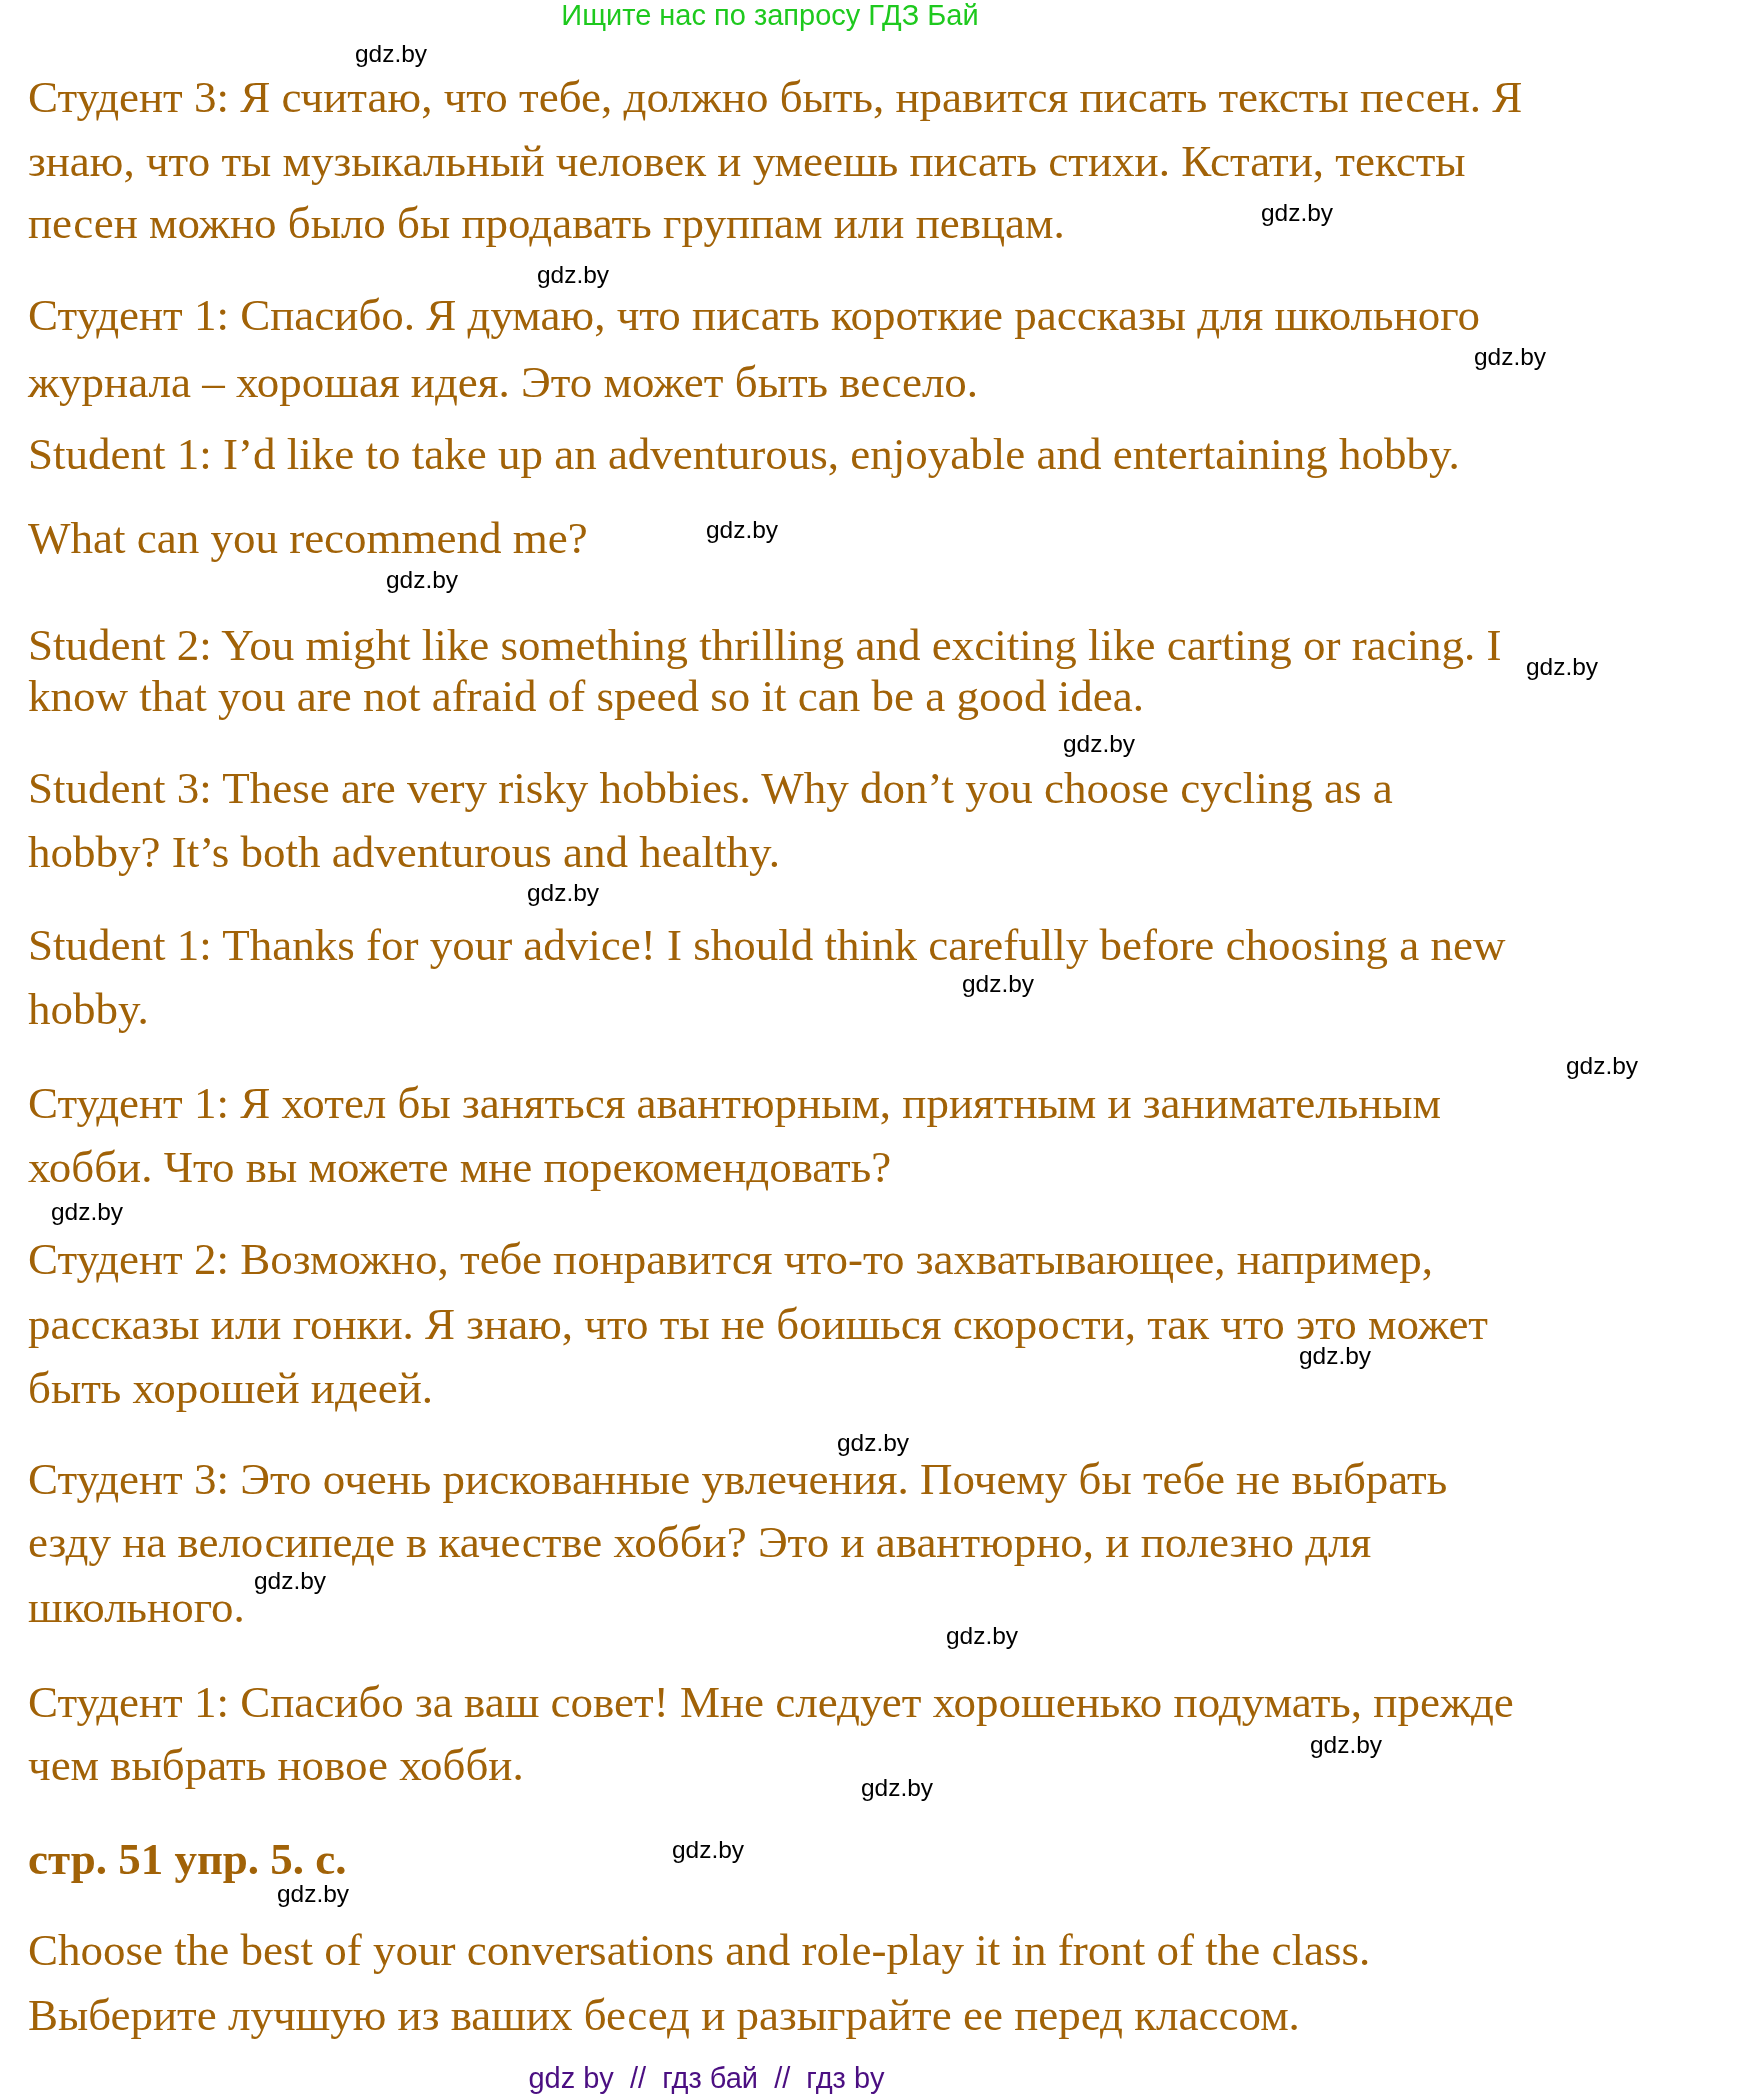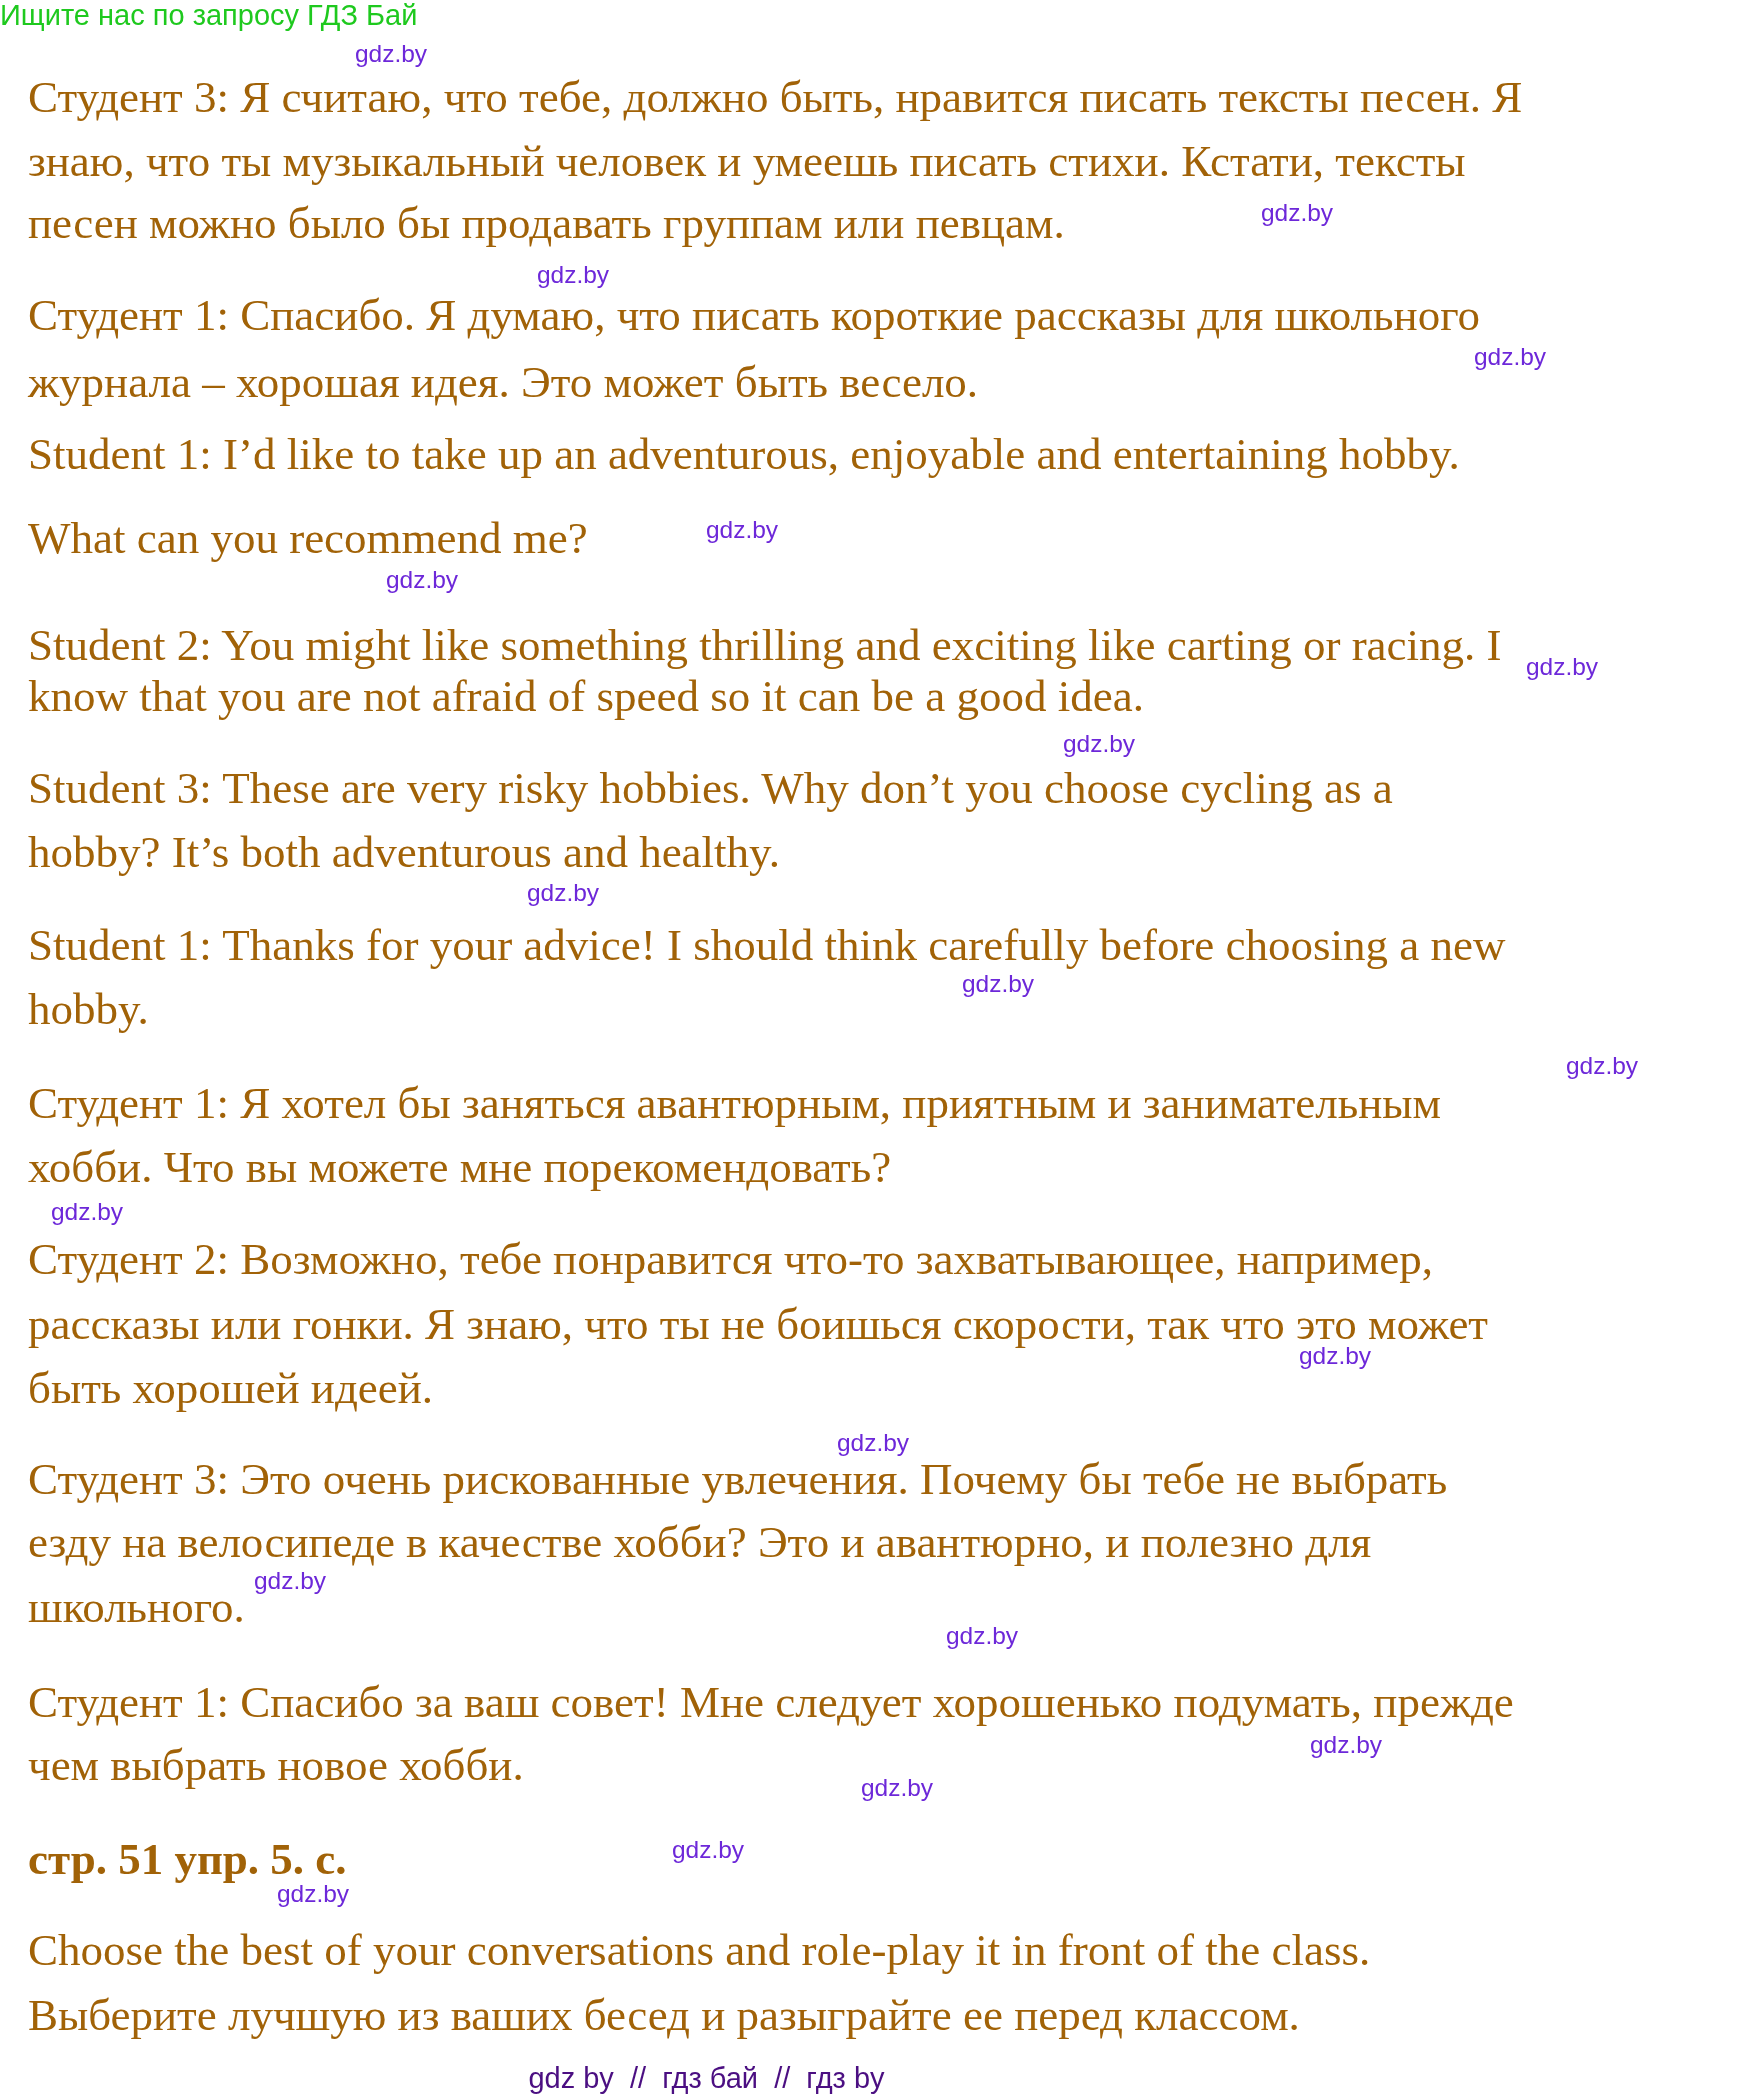--- a/index.html
+++ b/index.html
@@ -1,36 +1,36 @@
 <!DOCTYPE html>
 <html style="font-size:14px"><head>
 <meta charset="utf-8">
 <style>
   html, body { margin: 0; padding: 0; background: #ffffff; }
   body { width: 1753px; height: 2097px; position: relative; overflow: hidden; }
   .hdr {
-    position: absolute; left: 0; width: 1540px; top: 0; 
+    position: absolute; left: 0; width: 1540px; top: 0; text-align: center;
     font-family: "Liberation Sans", sans-serif; font-size: 29px; line-height: 31px;
     color: #1ec91e;
   }
   .ftr {
     position: absolute; left: 0; width: 1413px; top: 2063px; text-align: center;
     font-family: "Liberation Sans", sans-serif; font-size: 29px; line-height: 31px;
     color: #4b0f82; white-space: pre;
   }
   .ln {
     position: absolute; left: 28px; white-space: nowrap;
     font-family: "Liberation Serif", serif; font-size: 45px; line-height: 52px;
     color: #a16207;
   }
   .ln.bold { font-weight: bold; text-align: right; }
   .wm {
     position: absolute; white-space: nowrap;
     font-family: "Liberation Sans", sans-serif; font-size: 24.5px; line-height: 26px;
-    color: #6d28d9; transform: translate(-50%, -50%);
+    color: #000000; transform: translate(-50%, -50%);
   }
 </style>
 </head>
 <body>
 
 <div class="hdr">Ищите нас по запросу ГДЗ Бай</div>
 
 <div class="ln" style="top:71px">Студент 3: Я считаю, что тебе, должно быть, нравится писать тексты песен. Я</div>
 <div class="ln" style="top:135px">знаю, что ты музыкальный человек и умеешь писать стихи. Кстати, тексты</div>
 <div class="ln" style="top:197px">песен можно было бы продавать группам или певцам.</div>

